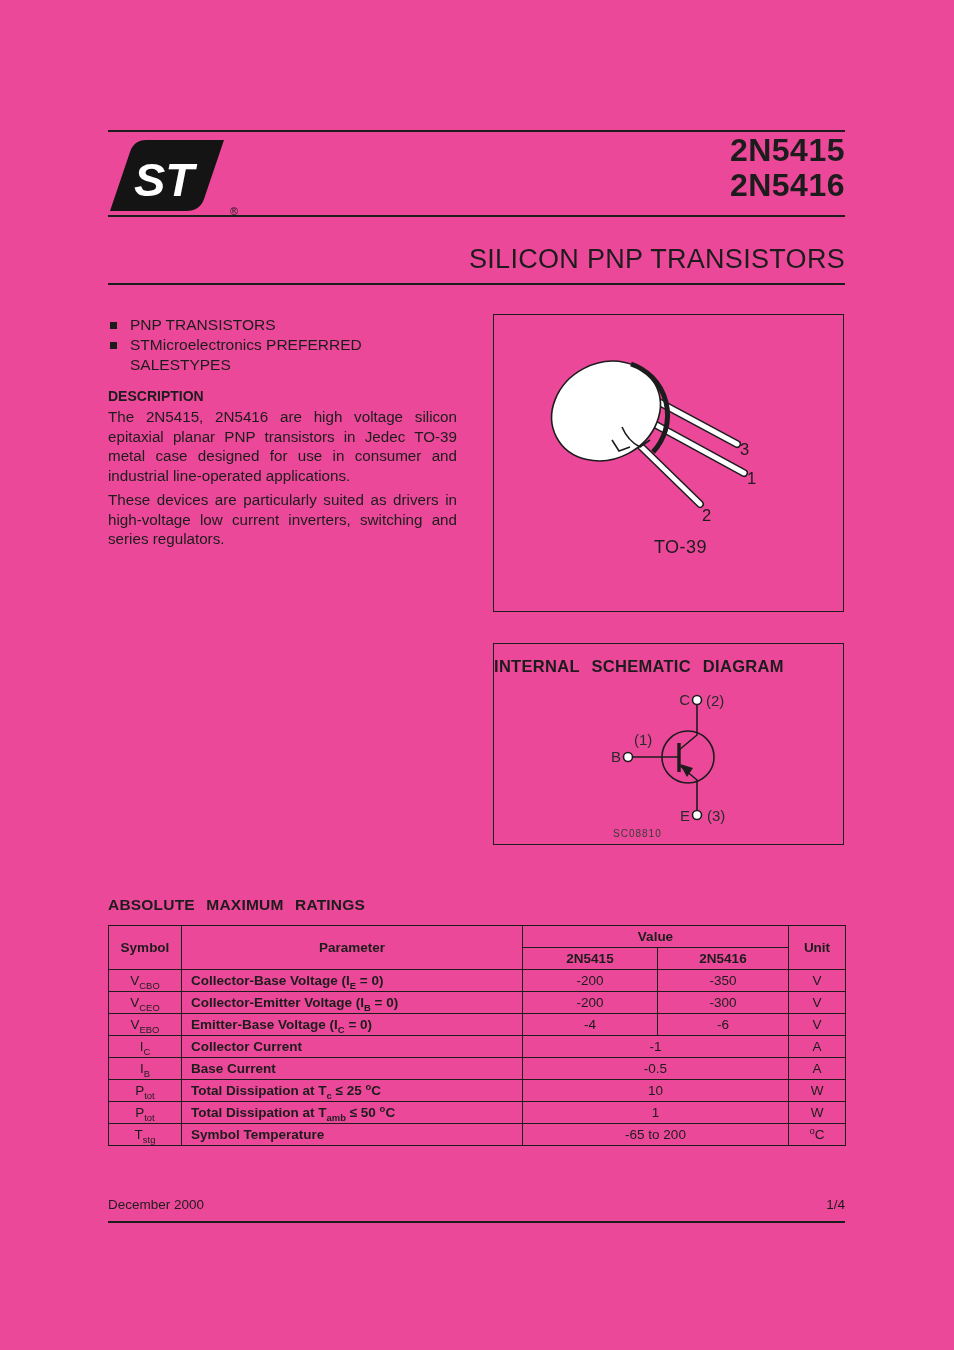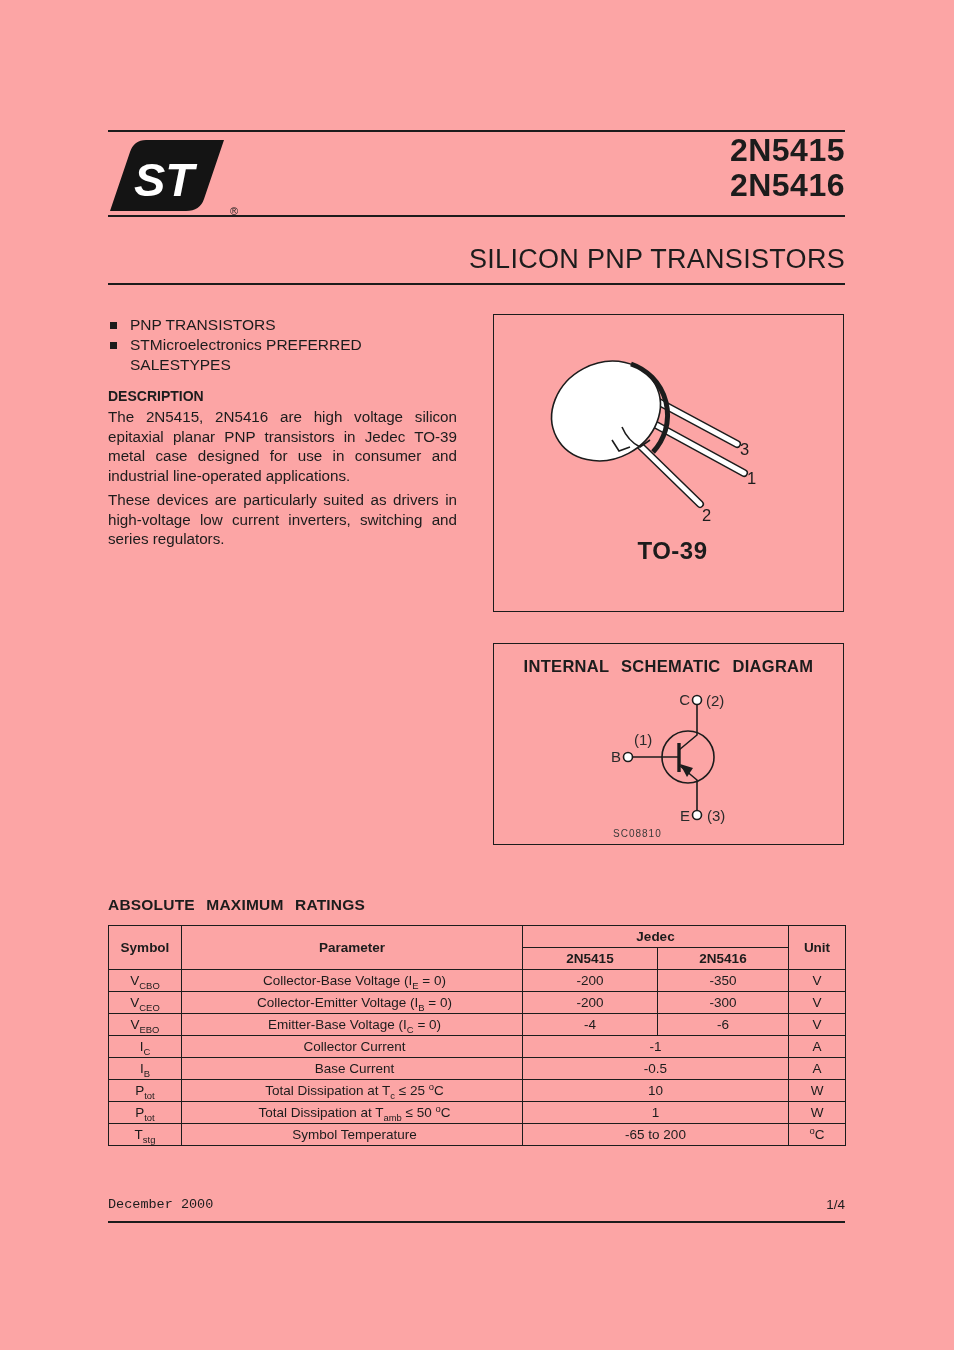--- a/index.html
+++ b/index.html
@@ -1,18 +1,18 @@
 <!DOCTYPE html>
 <html><head>
 <meta charset="utf-8">
 <style>
   html,body{margin:0;padding:0;background:#9a9a9a;}
   .page{
     position:relative;width:954px;height:1350px;margin:0 auto;
-    background:#fca5a5;color:#1c1c1c;
+    background:#ec4899;color:#1c1c1c;
     font-family:"Liberation Sans","DejaVu Sans",sans-serif;
     overflow:hidden;
   }
   .hrule{position:absolute;left:108px;width:737px;background:#1c1c1c;height:2px;}
   .hrule.thin{height:1.5px;}
 
   
   .logo-wrap{position:absolute;left:108px;top:137px;width:118px;height:80px;}
   .logo-reg{position:absolute;right:-12px;bottom:0px;font-size:11px;color:#1c1c1c;}
   .partnums{
@@ -32,57 +32,57 @@
   .desc{position:absolute;left:108px;top:388px;width:357px;}
   .desc-heading{font-size:14px;font-weight:bold;margin:0 0 3px 0;}
   .desc p{margin:0 8px 4px 0;font-size:15.2px;line-height:19.7px;text-align:justify;}
 
   
   .pkg-box{
     position:absolute;left:493px;top:314px;width:349px;height:296px;
     border:1.5px solid #1c1c1c;
   }
   .pkg-caption{
-    position:absolute;left:4px;top:222px;width:100%;text-align:center;
-    font-size:24px;font-weight:bold;letter-spacing:0.5px;
+    position:absolute;left:12px;top:222px;width:100%;text-align:center;
+    font-size:18px;font-weight:normal;letter-spacing:0.5px;
   }
   
   .schem-box{
     position:absolute;left:493px;top:643px;width:349px;height:200px;
     border:1.5px solid #1c1c1c;
   }
   .schem-title{
-    position:absolute;left:0;top:13px;width:100%;text-align:center;
+    position:absolute;left:0;top:13px;width:100%;text-align:left;
     font-size:16.5px;font-weight:bold;word-spacing:7px;letter-spacing:0.3px;
   }
   .schem-svg{position:absolute;left:0;top:0;}
 
   
   .amr-heading{
     position:absolute;left:108px;top:896px;
     font-size:15.5px;font-weight:bold;word-spacing:7px;letter-spacing:0.2px;
   }
   .ratings{
     position:absolute;left:108px;top:925px;width:737px;
     border-collapse:collapse;table-layout:fixed;
     font-size:13.5px;
     border-radius:29px;
   }
   .ratings th,.ratings td{
     border:1.4px solid #1c1c1c;padding:0 4px;height:21px;
     text-align:center;vertical-align:middle;font-weight:400;
   }
   .ratings th{font-weight:bold;}
-  .ratings td.param{text-align:center;padding-left:9px;}
+  .ratings td.param{text-align:left;padding-left:9px;font-weight:bold;}
   .ratings sub{font-size:70%;line-height:0;}
   .ratings sup{font-size:70%;line-height:0;}
   .ratings tr{height:22px;}
 
   
-  .footer-date{position:absolute;left:108px;top:1197px;font-size:13.5px;font-family:Liberation Mono, monospace;}
+  .footer-date{position:absolute;left:108px;top:1197px;font-size:13.5px;}
   .footer-page{position:absolute;right:109px;top:1197px;font-size:13.5px;}
 
   svg text{font-family:"Liberation Sans","DejaVu Sans",sans-serif;}
 </style>
 </head>
 <body>
 
 <div class="page">
 
   <div class="hrule" style="top:130px;"></div>
@@ -185,21 +185,21 @@
       <col style="width:73px">
         <col style="width:341px">
         <col style="width:135px">
         <col style="width:131px">
         <col style="width:57px">
     </colgroup>
     <tbody>
         <tr>
       <th rowspan="2">Symbol</th>
       <th rowspan="2">Parameter</th>
-      <th colspan="2">Jedec</th>
+      <th colspan="2">Value</th>
       <th rowspan="2">Unit</th>
     </tr>
     <tr>
       <th>2N5415</th>
       <th>2N5416</th>
     </tr>
     <tr>
       <td>V<sub>CBO</sub></td>
       <td class="param">Collector-Base Voltage (I<sub>E</sub> = 0)</td>
       <td>-200</td>

